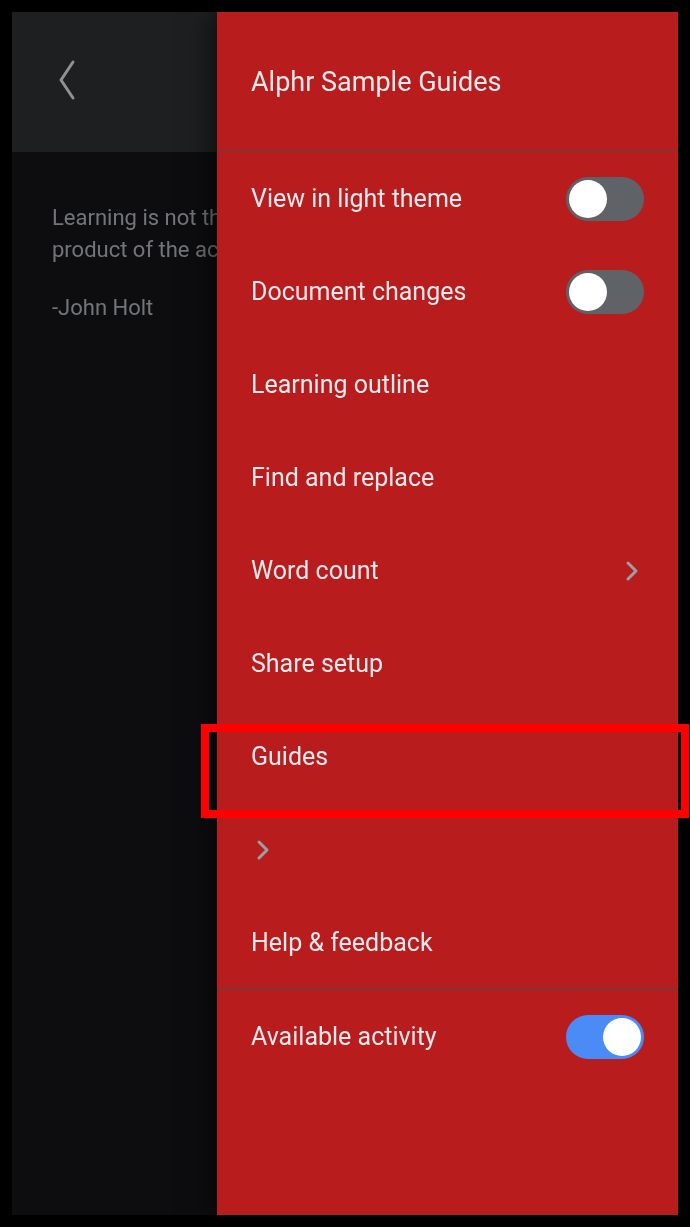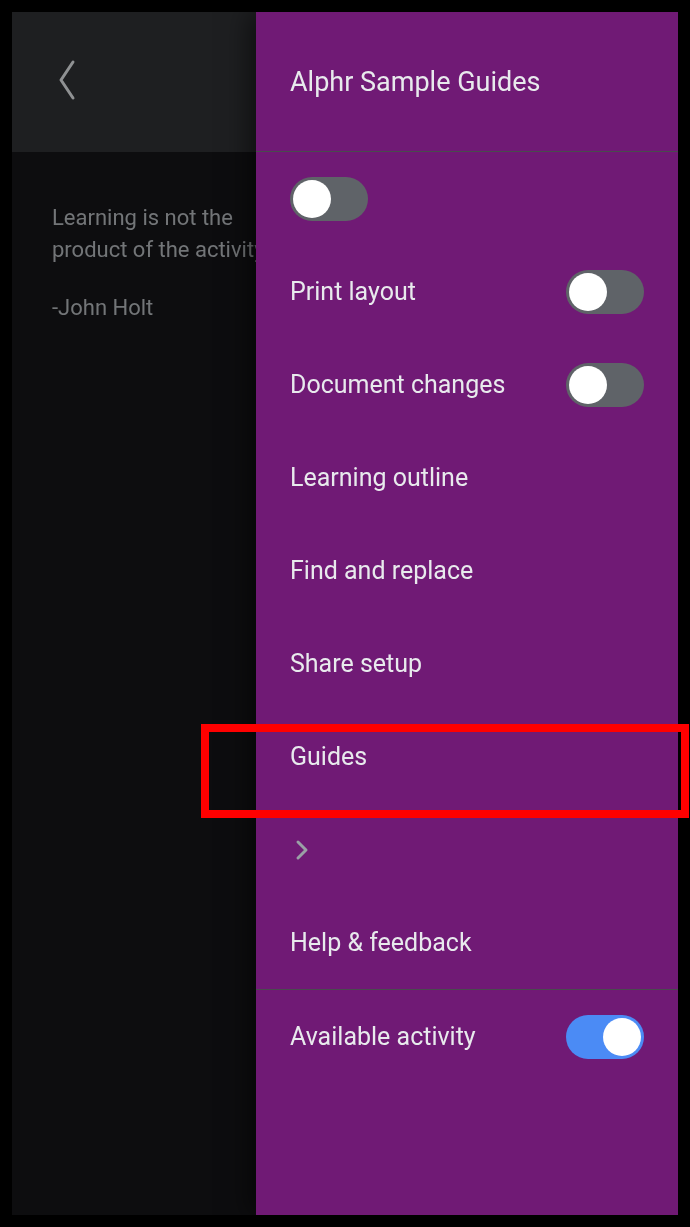--- a/index.html
+++ b/index.html
@@ -38,22 +38,22 @@
   .dim {
     position: absolute;
     top: 0; left: 0; right: 0; bottom: 0;
     background: rgba(0,0,0,0.28);
   }
 
   
   .panel {
     position: absolute;
     top: 6px; bottom: 6px; right: 6px;
-    width: 422px;
-    background: #701a75;
+    width: 461px;
+    background: #b91c1c;
     box-shadow: -8px 0 24px rgba(0,0,0,0.5);
     display: flex; flex-direction: column;
     color: #e8eaed;
   }
   .panel-title {
     height: 140px;
     display: flex; align-items: center;
     padding: 0 34px;
     font-size: 27px;
     font-weight: 400;
@@ -137,65 +137,68 @@
   <div class="dim"></div>
 
   <div class="panel">
     <div class="panel-title">
       <span>Alphr Sample Guides</span>
     </div>
 
     <div class="menu">
 
       <div class="menu-item">
+        <span class="label">View in light theme</span>
         <span class="toggle off">
             <span class="knob"></span>
           </span>
       </div>
 
-      <div class="menu-item">
-        <span class="label">Print layout</span>
-        <span class="toggle off">
-            <span class="knob"></span>
-          </span>
-      </div>
 
       <div class="menu-item">
         <span class="label">Document changes</span>
         <span class="toggle off">
             <span class="knob"></span>
           </span>
       </div>
 
       <div class="menu-item">
         <span class="label">Learning outline</span>
       </div>
 
       <div class="menu-item">
         <span class="label">Find and replace</span>
       </div>
 
-
-      <div class="menu-item">
-        <span class="label">Share setup</span>
-      </div>
-
-      <div class="menu-item">
-        <span class="label">Guides</span>
-      </div>
-
-      <div class="menu-item">
+      <div class="menu-item">
+        <span class="label">Word count</span>
         <span class="chevron">
           <svg width="16" height="24" viewBox="0 0 16 24" fill="none" stroke-width="3" stroke-linecap="round" stroke-linejoin="round">
               <polyline points="4,4 12,12 4,20"></polyline>
             </svg>
         </span>
       </div>
 
       <div class="menu-item">
+        <span class="label">Share setup</span>
+      </div>
+
+      <div class="menu-item">
+        <span class="label">Guides</span>
+      </div>
+
+      <div class="menu-item">
+        <span class="chevron">
+          <svg width="16" height="24" viewBox="0 0 16 24" fill="none" stroke-width="3" stroke-linecap="round" stroke-linejoin="round">
+              <polyline points="4,4 12,12 4,20"></polyline>
+            </svg>
+        </span>
+      </div>
+
+      <div class="menu-item">
         <span class="label">Help &amp; feedback</span>
       </div>
 
       <div class="divider"></div>
 
       <div class="menu-item">
         <span class="label">Available activity</span>
         <span class="toggle on-blue">
             <span class="knob"></span>
           </span>

